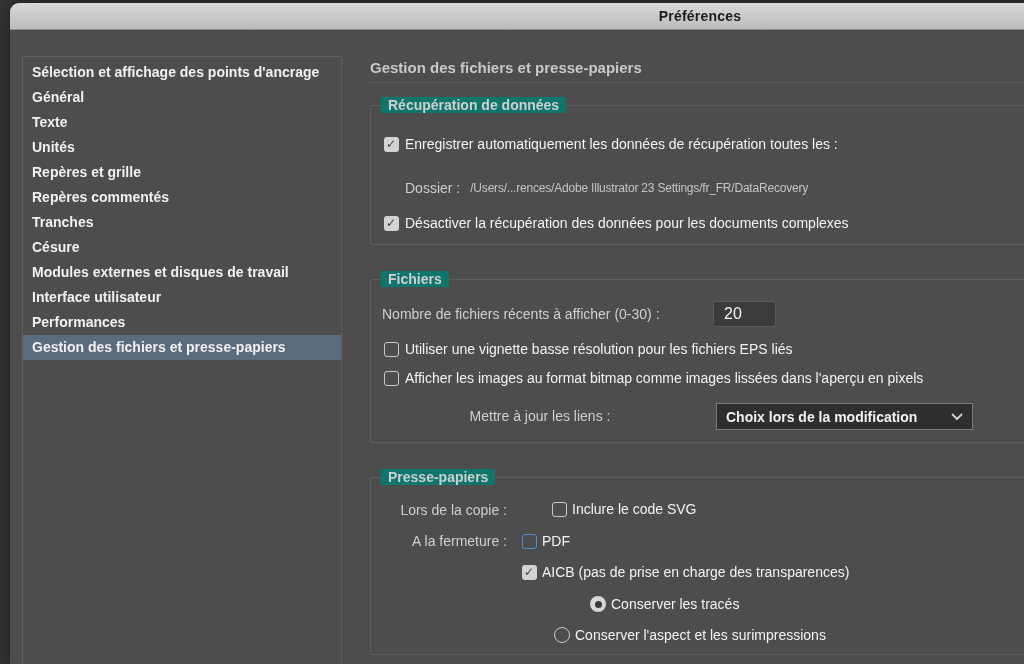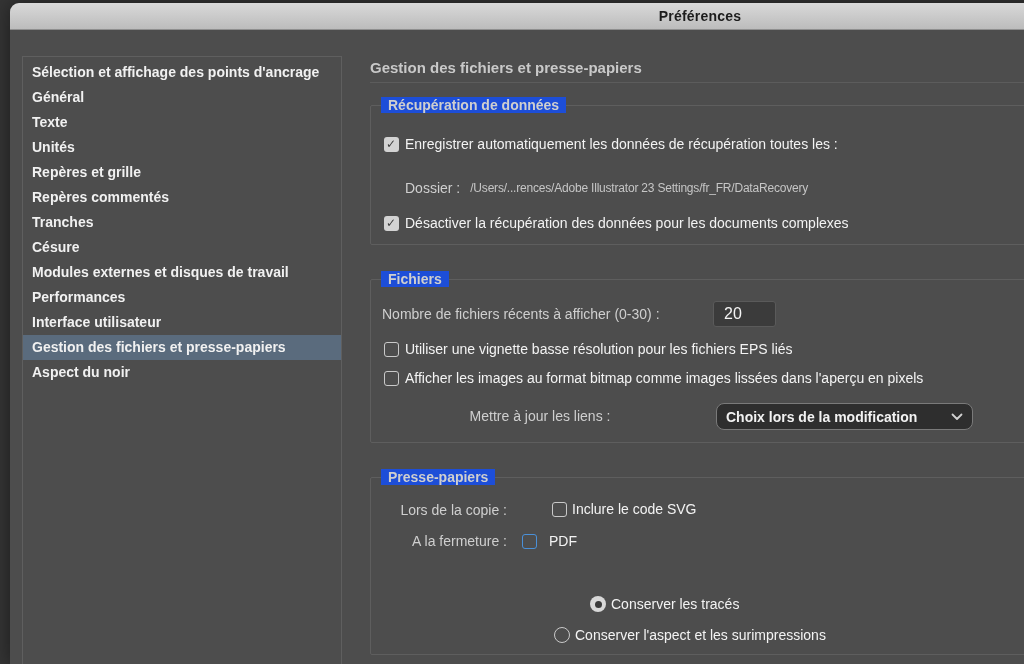--- a/index.html
+++ b/index.html
@@ -66,21 +66,21 @@
     position: absolute;
     left: 360px;
     width: 700px;
     border: 1px solid #5e5e5e;
     border-radius: 2px;
   }
   .groupbox .legend {
     position: absolute;
     top: -9px; left: 10px;
     padding: 0 7px;
-    background: #1d4ed8;
+    background: #0f766e;
     font-size: 14px; font-weight: 600; color: #cfcfcf;
     white-space: nowrap;
   }
   .row {
     position: absolute;
     display: flex; align-items: center; gap: 6px;
     height: 20px; white-space: nowrap;
   }
   .cb-label { font-size: 14px; font-weight: 400; color: #f3f3f3; }
   .dim-label { font-size: 14px; font-weight: 400; color: #cfcfcf; }
@@ -126,21 +126,21 @@
     border-radius: 3px;
     color: #f4f4f4;
     font-size: 16px;
     padding-left: 10px;
     display: flex; align-items: center;
   }
   .dropdown {
     position: absolute;
     background: #2e2e2e;
     border: 1px solid #7a7a7a;
-    border-radius: 8px;
+    border-radius: 0;
     padding: 0 9px;
     display: flex; align-items: center; justify-content: space-between;
     color: #f2f2f2; font-size: 14px; font-weight: 700;
     cursor: default;
   }
   .chevron { flex: none; margin-left: 10px; }
 </style>
 </head>
 <body>
 
@@ -153,24 +153,23 @@
   <div class="sidebar">
     <div class="side-item">Sélection et affichage des points d'ancrage</div>
     <div class="side-item">Général</div>
     <div class="side-item">Texte</div>
     <div class="side-item">Unités</div>
     <div class="side-item">Repères et grille</div>
     <div class="side-item">Repères commentés</div>
     <div class="side-item">Tranches</div>
     <div class="side-item">Césure</div>
     <div class="side-item">Modules externes et disques de travail</div>
+    <div class="side-item">Interface utilisateur</div>
     <div class="side-item">Performances</div>
-    <div class="side-item">Interface utilisateur</div>
     <div class="side-item selected">Gestion des fichiers et presse-papiers</div>
-    <div class="side-item">Aspect du noir</div>
   </div>
 
   <div class="panel-title">Gestion des fichiers et presse-papiers</div>
   <div class="panel-title-rule"></div>
 
   <div class="groupbox" style="top:102px; height:140px;">
     <span class="legend">Récupération de données</span>
     <div class="row" style="left:13px; top:28px;">
       <span class="checkbox on"></span>
       <span class="cb-label">Enregistrer automatiquement les données de récupération toutes les :</span>
@@ -209,23 +208,27 @@
   </div>
 
   <div class="groupbox" style="top:474px; height:178px;">
     <span class="legend">Presse-papiers</span>
     <span class="right-label" style="left:0; top:22px; width:136px;">Lors de la copie :</span>
     <div class="row" style="left:151px; top:21px; gap:5px;padding-left:30px;">
       <span class="checkbox"></span>
       <span class="cb-label">Inclure le code SVG</span>
     </div>
     <span class="right-label" style="left:0; top:53px; width:136px;">A la fermeture :</span>
-    <div class="row" style="left:151px; top:53px; gap:12px;">
+    <div class="row" style="left:151px; top:53px; gap:5px;">
       <span class="checkbox focus-blue"></span>
       <span class="cb-label">PDF</span>
+    </div>
+    <div class="row" style="left:151px; top:84px; gap:5px;">
+      <span class="checkbox on"></span>
+      <span class="cb-label">AICB (pas de prise en charge des transparences)</span>
     </div>
     <div class="row" style="left:183px; top:116px; gap:5px;padding-left:36px;">
       <span class="radio on"></span>
       <span class="cb-label">Conserver les tracés</span>
     </div>
     <div class="row" style="left:183px; top:147px; gap:5px;">
       <span class="radio"></span>
       <span class="cb-label">Conserver l'aspect et les surimpressions</span>
     </div>
   </div>

